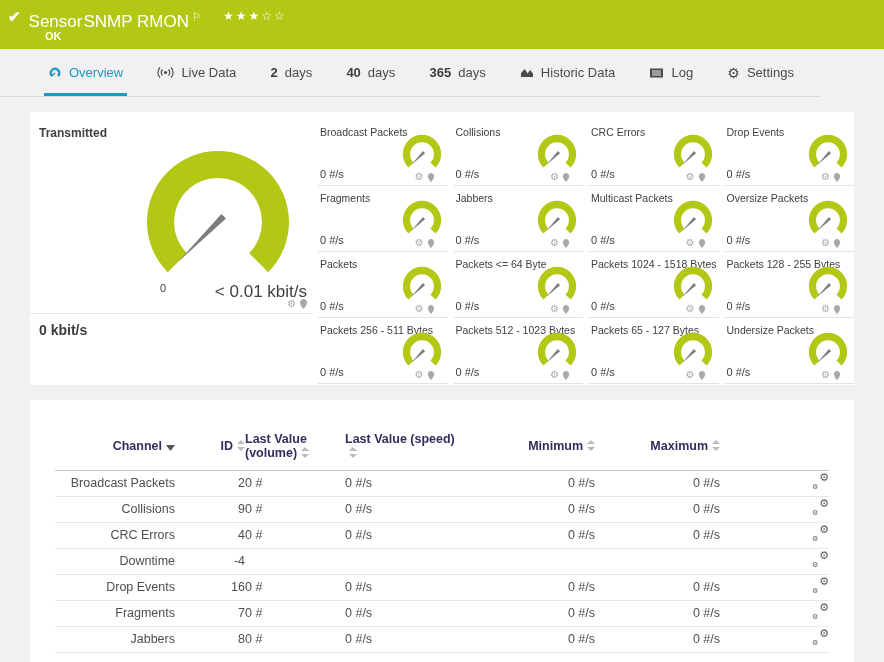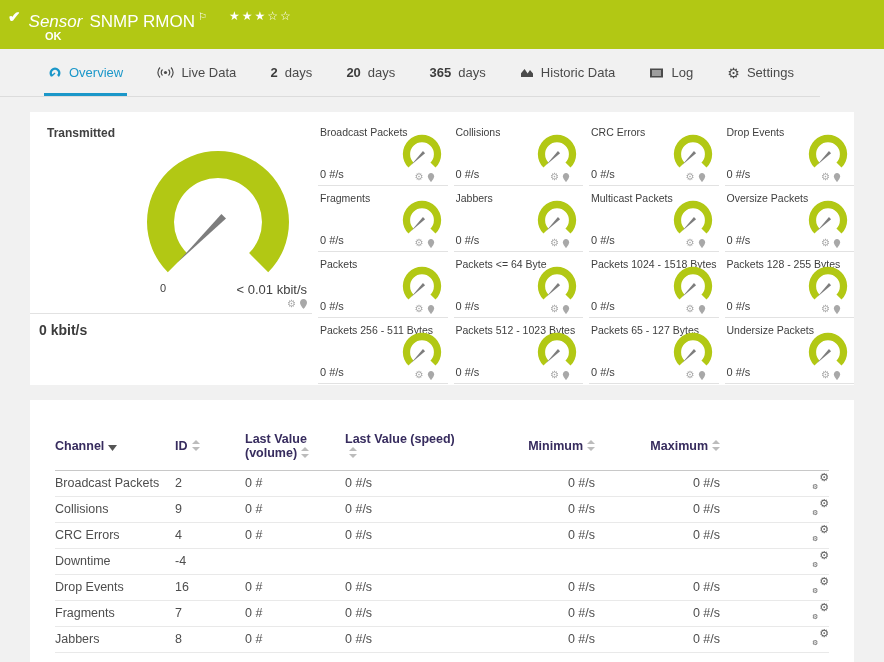--- a/index.html
+++ b/index.html
@@ -8,21 +8,21 @@
     width:884px; height:662px; overflow:hidden; position:relative;
     background:#f1f1f1; font-family:"Liberation Sans", sans-serif;
     -webkit-font-smoothing:antialiased;
   }
 
   
   .hdr { position:absolute; left:0; top:0; width:884px; height:49px; background:#b2c814; color:#fff; }
   .hdr-row { position:absolute; left:8px; top:6px; display:flex; align-items:flex-start; gap:8px; }
   .chk { font-size:15px; font-weight:bold; line-height:22px; }
   .sensor-title { font-size:17px; line-height:22px; white-space:nowrap; }
-  .sensor-title .prefix { font-style:italic; margin-right:7px; }
+  .sensor-title .prefix { margin-right:1px; }
   .flag { font-size:10px; vertical-align:super; margin-left:3px; }
   .stars { font-size:12px; letter-spacing:2px; margin-left:14px; line-height:20px; }
   .okbadge { position:absolute; left:45px; top:30px; font-size:11px; font-weight:bold;text-align:center; }
 
   
   .tabs {
     position:absolute; left:0; top:49px; width:820px; height:48px;
     display:flex; align-items:stretch; justify-content:space-between;
     padding:0 22px 0 44px; border-bottom:1px solid #dcdcdc;
   }
@@ -35,24 +35,24 @@
   .tab-icon { display:inline-flex; align-items:center; }
   .gear-glyph { font-size:14px; line-height:1; }
 
   
   .panel { position:absolute; left:30px; width:824px; background:#fff; }
   #panel-gauges { top:112px; height:273px; }
   #panel-table  { top:400px; height:262px; }
 
   
   .big-cell { position:absolute; left:0; top:0; width:282px; height:202px; border-bottom:1px solid #e2e2e2; }
-  .big-title { position:absolute; left:9px; top:14px; font-size:12px; font-weight:bold; color:#414141;margin-left:8px; }
+  .big-title { position:absolute; left:9px; top:14px; font-size:12px; font-weight:bold; color:#414141; }
   .big-gauge { position:absolute; left:112px; top:30px; }
   .scale-min { position:absolute; left:130px; top:170px; font-size:11px; color:#414141; }
-  .scale-max { position:absolute; right:5px;  top:170px; font-size:13px; color:#414141; }
+  .scale-max { position:absolute; right:5px;  top:170px; font-size:17px; color:#414141; }
   .big-value { position:absolute; left:9px; top:174px; font-size:14px; font-weight:bold; color:#3c3c3c;margin-top:36px; }
   .cell-icons { position:absolute; display:flex; align-items:center; gap:3px; color:#a8a8a8; }
   .big-cell .cell-icons { right:4px; bottom:4px; }
   .gear-mini { font-size:10px; line-height:1; color:#a8a8a8; }
 
   
   .sg-grid {
     position:absolute; left:288px; top:0; width:536px; padding-top:8px;
     display:grid; grid-template-columns:repeat(4,1fr); column-gap:6px; grid-auto-rows:66px;
   }
@@ -66,21 +66,21 @@
   .sg-cell .cell-icons { right:13px; bottom:3px; }
 
   
   .tbl-wrap { position:absolute; left:25px; right:25px; top:22px; }
   table { width:100%; border-collapse:collapse; table-layout:fixed; }
   thead th {
     height:48px; vertical-align:middle; border-bottom:1px solid #c8c8c8;
     font-size:12.5px; font-weight:bold; color:#372c5e; padding:0;
   }
   tbody td { height:26px; border-bottom:1px solid #e9e9e9; font-size:12.5px; color:#4e4e4e; padding:0; }
-  .al { text-align:left; } .ac { text-align:left; } .ar { text-align:right; }
+  .al { text-align:right; } .ac { text-align:left; } .ar { text-align:right; }
   .sort { margin-left:4px; vertical-align:-1px; }
   .gears { position:relative; display:inline-block; width:17px; height:15px; color:#5f5f5f; }
   .gears .g1 { position:absolute; right:0; top:-2px; font-size:11px; line-height:1; }
   .gears .g2 { position:absolute; left:0; bottom:-1px; font-size:7px; line-height:1; }
 </style>
 </head>
 <body>
 
 <div class="hdr">
   <div class="hdr-row">
@@ -115,21 +115,21 @@
   </div>
 
   <div class="tab">
 
     <span class="tab-num">2</span>
     <span class="tab-label">days</span>
   </div>
 
   <div class="tab">
 
-    <span class="tab-num">20</span>
+    <span class="tab-num">40</span>
     <span class="tab-label">days</span>
   </div>
 
   <div class="tab">
 
     <span class="tab-num">365</span>
     <span class="tab-label">days</span>
   </div>
 
   <div class="tab">

